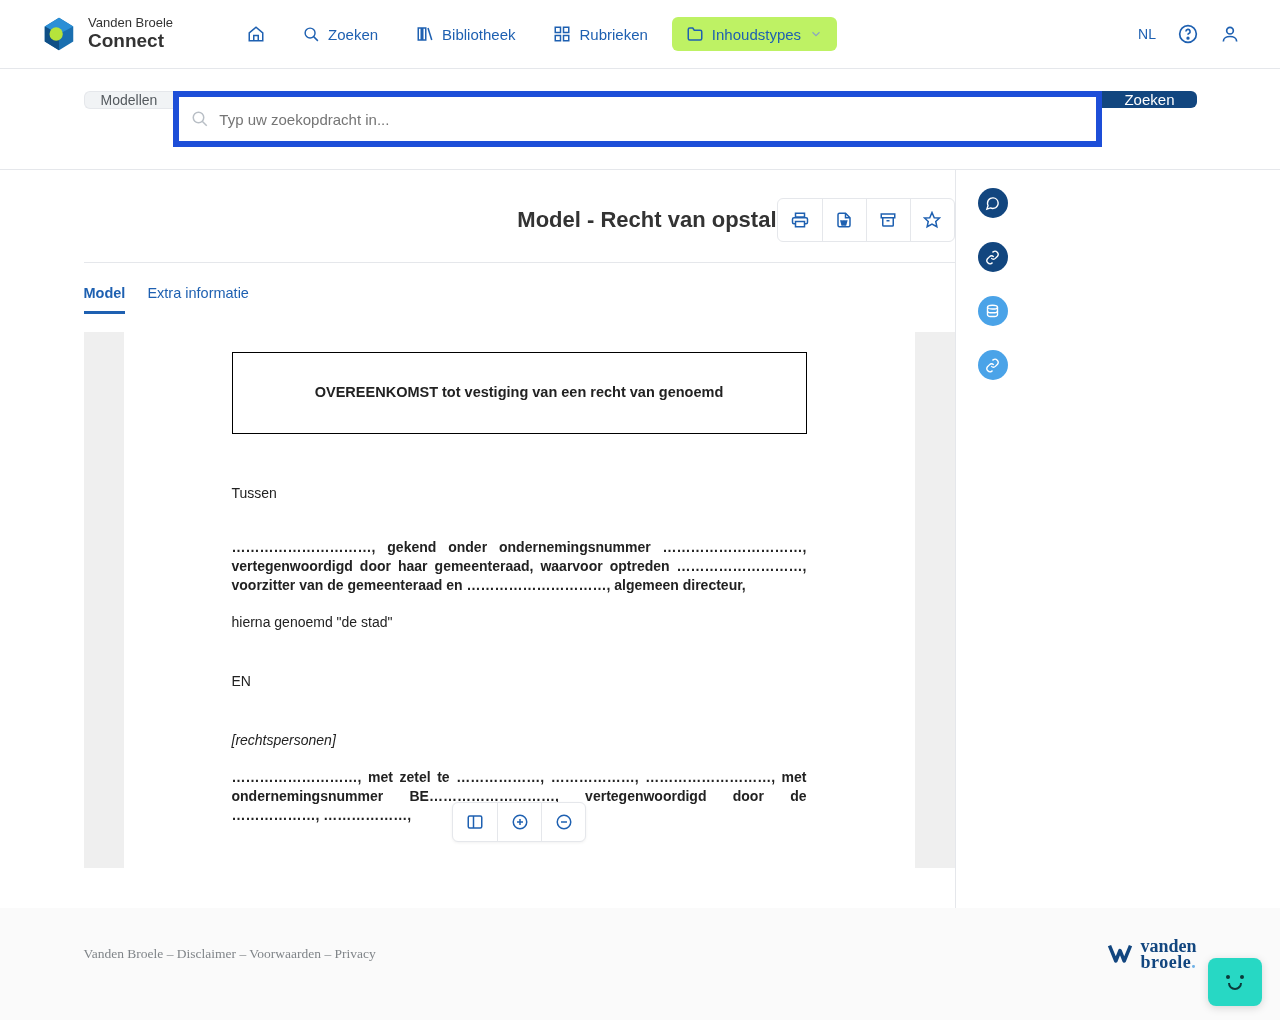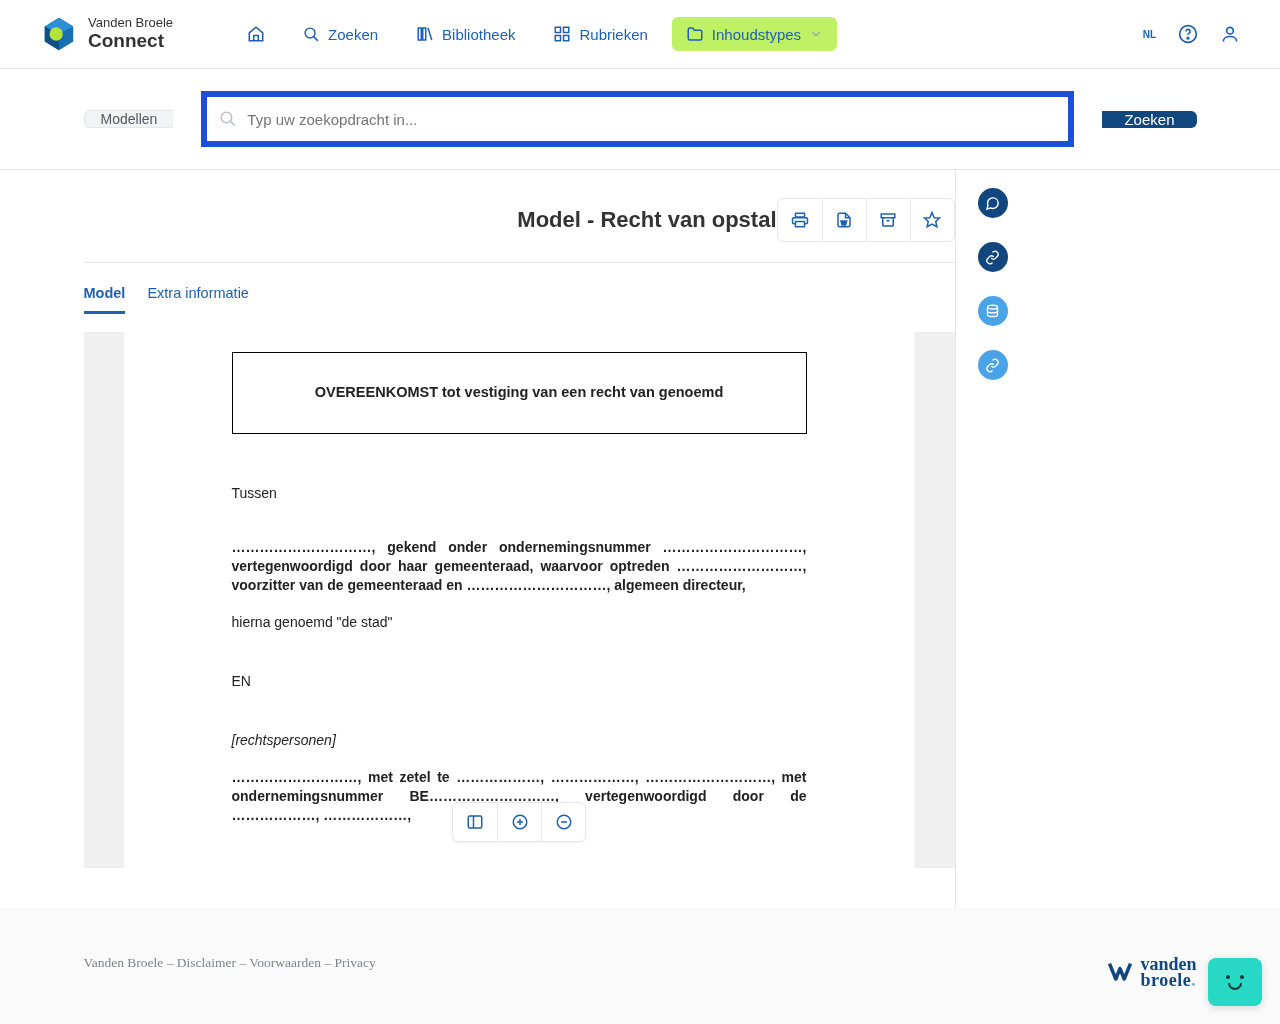--- a/index.html
+++ b/index.html
@@ -10,26 +10,26 @@
 .logo-area { display: flex; align-items: center; gap: 10px; cursor: pointer; }
 .logo-mark { width: 38px; height: 38px; position: relative; }
 .logo-text { display: flex; flex-direction: column; line-height: 1.1; }
 .logo-text .brand { font-size: 13px; color: #333; }
 .logo-text .sub { font-size: 19px; font-weight: 700; color: #333; }
 .nav-links { display: flex; align-items: center; gap: 10px; margin-left: 60px; }
 .nav-item { display: flex; align-items: center; gap: 8px; padding: 8px 14px; border-radius: 6px; cursor: pointer; color: #1e60b1; font-size: 15px; }
 .nav-item.active { background: #bef264; }
 .nav-item svg, .nav-item .ico { color: #1e60b1; }
 .nav-right { margin-left: auto; display: flex; align-items: center; gap: 22px; color: #1e60b1; }
-.nav-right .lang { font-size: 10px; cursor: pointer; font-weight: bold; }
+.nav-right .lang { font-size: 14px; cursor: pointer; }
 .ico-btn { width: 20px; height: 20px; cursor: pointer; color: #1e60b1; }
 
 
 .searchrow { border-bottom: 1px solid #e5e7eb; padding: 22px 0; background:#fff;}
-.searchrow-inner { max-width: 1113px; margin: 0 auto; display: flex; align-items: center; gap: 28px; }
+.searchrow-inner { max-width: 1113px; margin: 0 auto; display: flex; align-items: flex-start; }
 .search-prefix { background: #f1f3f5; color: #54595e; font-size: 14px; padding: 0 16px; display:flex; align-items:center; border: 1px solid #e5e7eb; border-right:none; border-top-left-radius: 6px; border-bottom-left-radius: 6px;}
 .search-input-wrap { flex:1; border:6px solid #1d4ed8; display:flex; align-items:center; padding:0 12px; gap:10px; }
 .search-input-wrap input { border:none; outline:none; flex:1; font-size:15px; height:44px; background:transparent;}
 .search-btn { background:#12467f; color:#fff; border:none; padding:0 22px; font-size:15px; border-top-right-radius:6px; border-bottom-right-radius:6px; cursor:pointer; }
 .page-head { display:flex; align-items:center; justify-content:flex-end; padding-bottom:20px;}
 .page-title { font-size: 22px; font-weight:600; color:#333;}
 .action-icons { display:flex; border:1px solid #e5e7eb; border-radius:6px; overflow:hidden;}
 .action-icons .cell { width:44px; height:42px; display:flex; align-items:center; justify-content:center; border-left:1px solid #e5e7eb; cursor:pointer; color:#1e60b1;}
 .action-icons .cell:first-child{border-left:none;}
 .divider-line { border:none; border-top:1px solid #e5e7eb; margin-bottom: 22px;}
@@ -55,21 +55,21 @@
 
 .rail { width: 242px; border-left:1px solid #e5e7eb; padding: 18px 0 0 22px;}
 .rail .rb { width:30px; height:30px; border-radius:50%; display:flex; align-items:center; justify-content:center; margin-bottom:24px; cursor:pointer;}
 .rb.dark { background:#12467f; color:#fff;}
 .rb.light { background:#4aa3e8; color:#fff;}
 
 
 .footer { background:#fafafa; padding: 30px 16px 50px; font-family: Liberation Serif, serif; }
 .footer-inner { max-width:1113px; margin:0 auto; display:flex; align-items:center; justify-content:space-between; font-size:13.5px; color:#808589;}
 .footer a { color:#808589; text-decoration:none;}
-.footer-logo { display:flex; align-items:center; gap:6px; color:#12467f;margin-top:18px;}
+.footer-logo { display:flex; align-items:center; gap:6px; color:#12467f;}
 .footer-logo .txt { font-weight:700; line-height:.9; font-size:18px; text-align:left;}
 
 
 .chat-widget { position:fixed; right:18px; bottom:18px; width:54px; height:48px; background:#27d8c4; border-radius:8px; display:flex; align-items:center; justify-content:center; cursor:pointer; box-shadow:0 2px 8px rgba(0,0,0,.15);}
 .chat-face { width:26px; height:20px; position:relative;}
 .chat-face .eye { width:4px; height:4px; background:#0b3a3a; border-radius:50%; position:absolute; top:3px;}
 .chat-face .eye.l{left:4px;} .chat-face .eye.r{right:4px;}
 .chat-face .mouth { width:14px; height:7px; border:2.5px solid #0b3a3a; border-top:none; border-bottom-left-radius:10px; border-bottom-right-radius:10px; position:absolute; bottom:2px; left:6px;}
 
 svg { display:block; }

